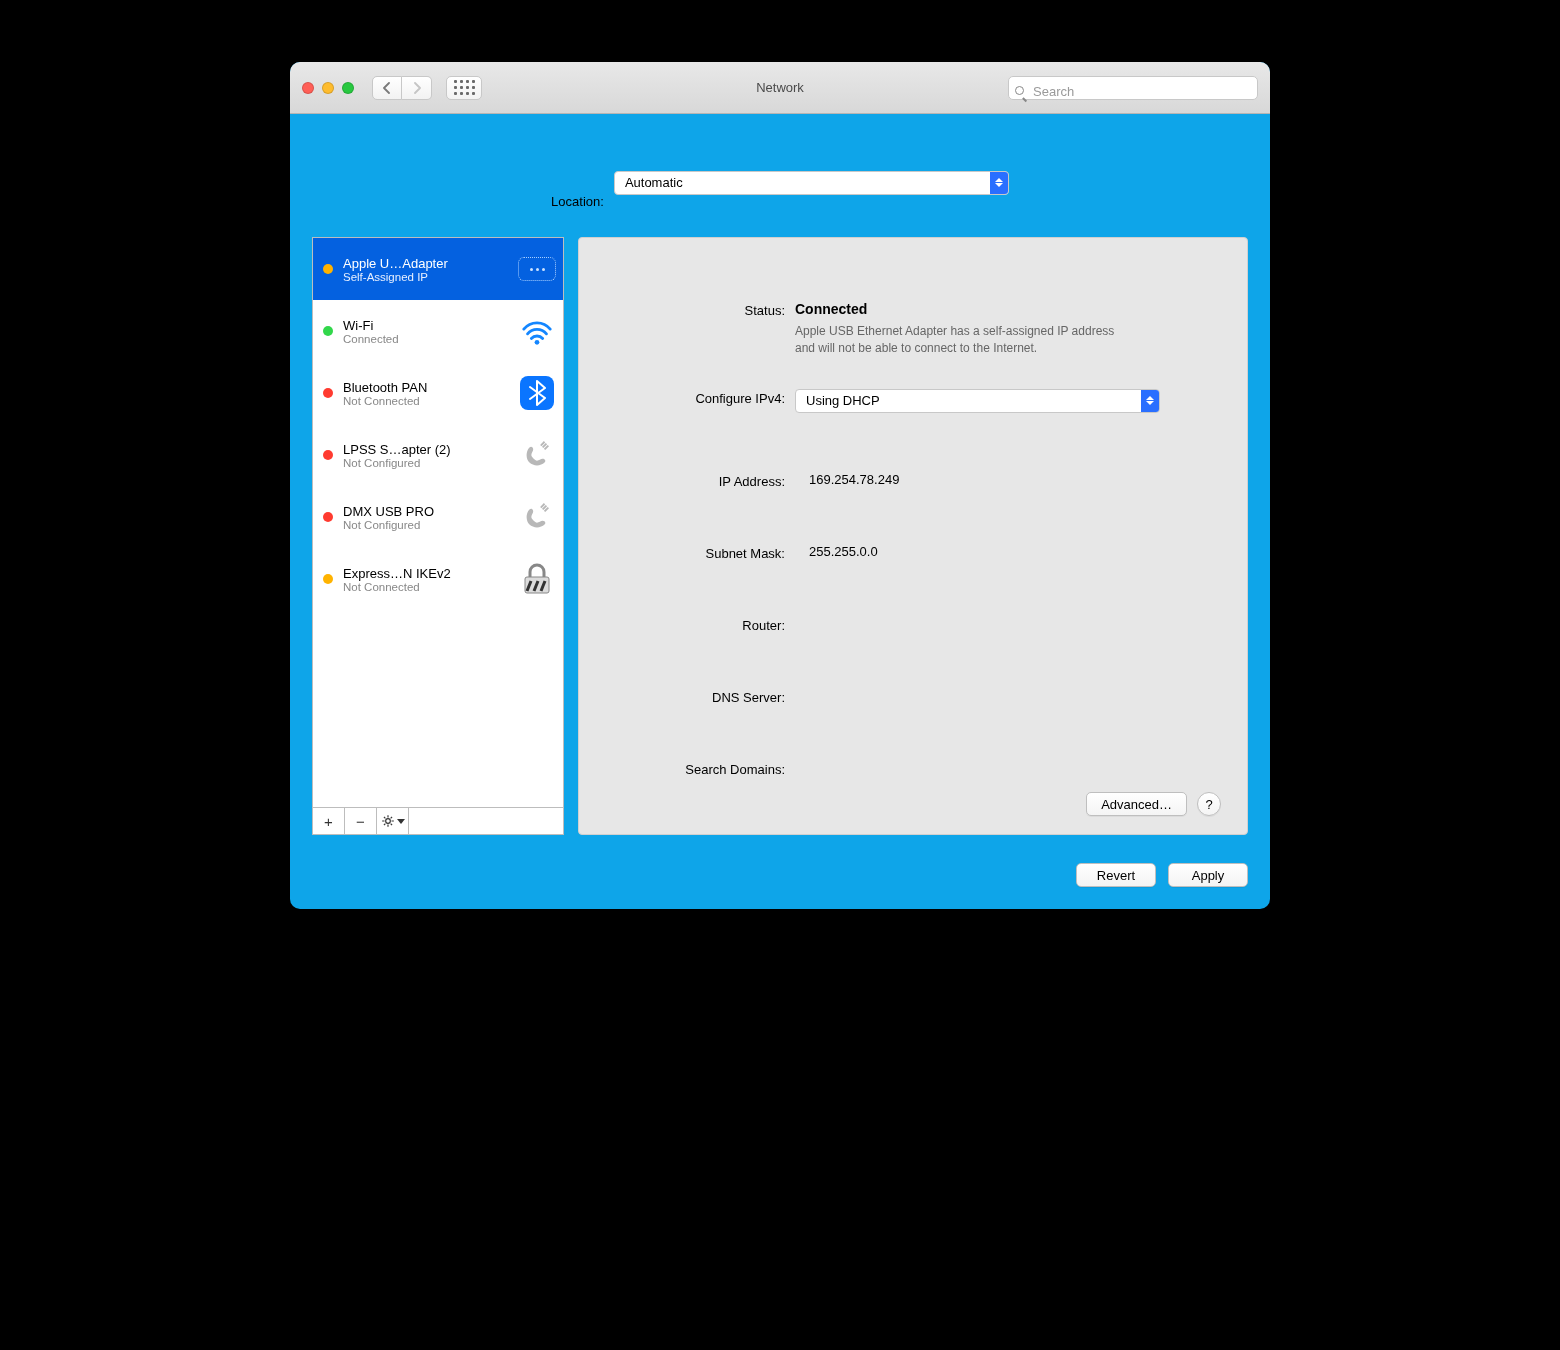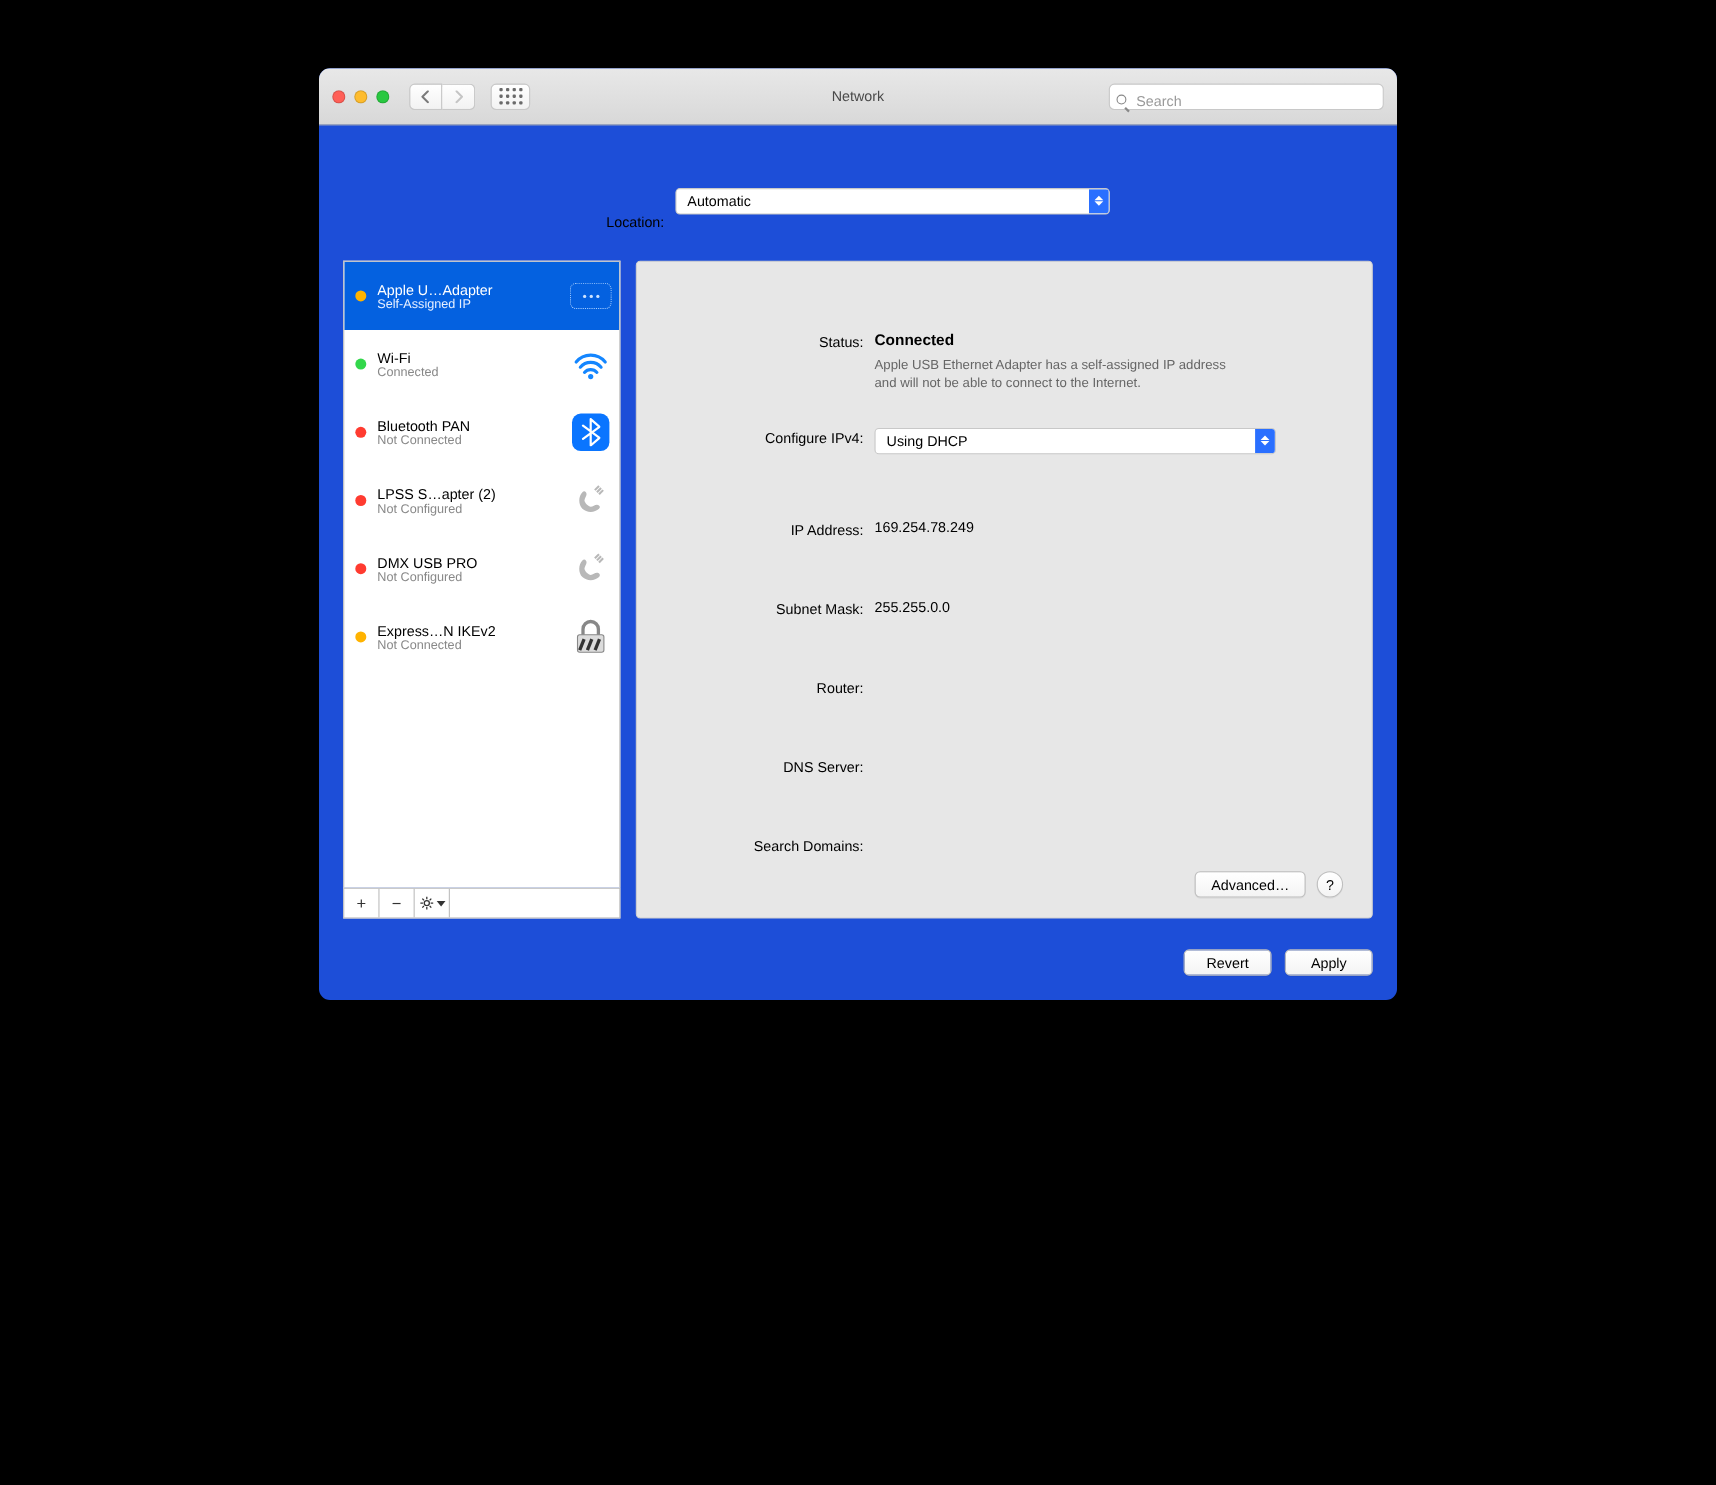--- a/index.html
+++ b/index.html
@@ -9,21 +9,21 @@
   font-size: 13px;
   display: flex;
   align-items: flex-start;
   justify-content: center;
   padding-top: 62px;
   width: 1560px;
   height: 1350px;
 }
 .window {
   width: 980px;
-  background: #1d4ed8;
+  background: #0ea5e9;
   border-radius: 10px;
   box-shadow: 0 20px 60px rgba(0,0,0,0.5);
   overflow: hidden;
 }
 .titlebar {
   height: 52px;
   background: linear-gradient(#e8e8e8, #d8d8d8);
   border-bottom: 1px solid #b5b5b5;
   display: flex;
   align-items: center;
@@ -174,21 +174,21 @@
   padding: 22px 26px 18px 18px;
   display: flex; flex-direction: column;
   min-height: 598px;
 }
 .field-row {
   display: flex;
   align-items: flex-start;
   margin-bottom: 18px;
   margin-top: 41px;
 }
-.field-row.tight { margin-bottom: 14px; }
+.field-row.tight { margin-bottom: 14px; gap: 14px; }
 .field-label {
   width: 198px;
   text-align: right;
   padding-right: 10px;
   padding-top: 2px;
   font-size: 13px;
   color: #000;
 }
 .field-value {
   flex: 1;

